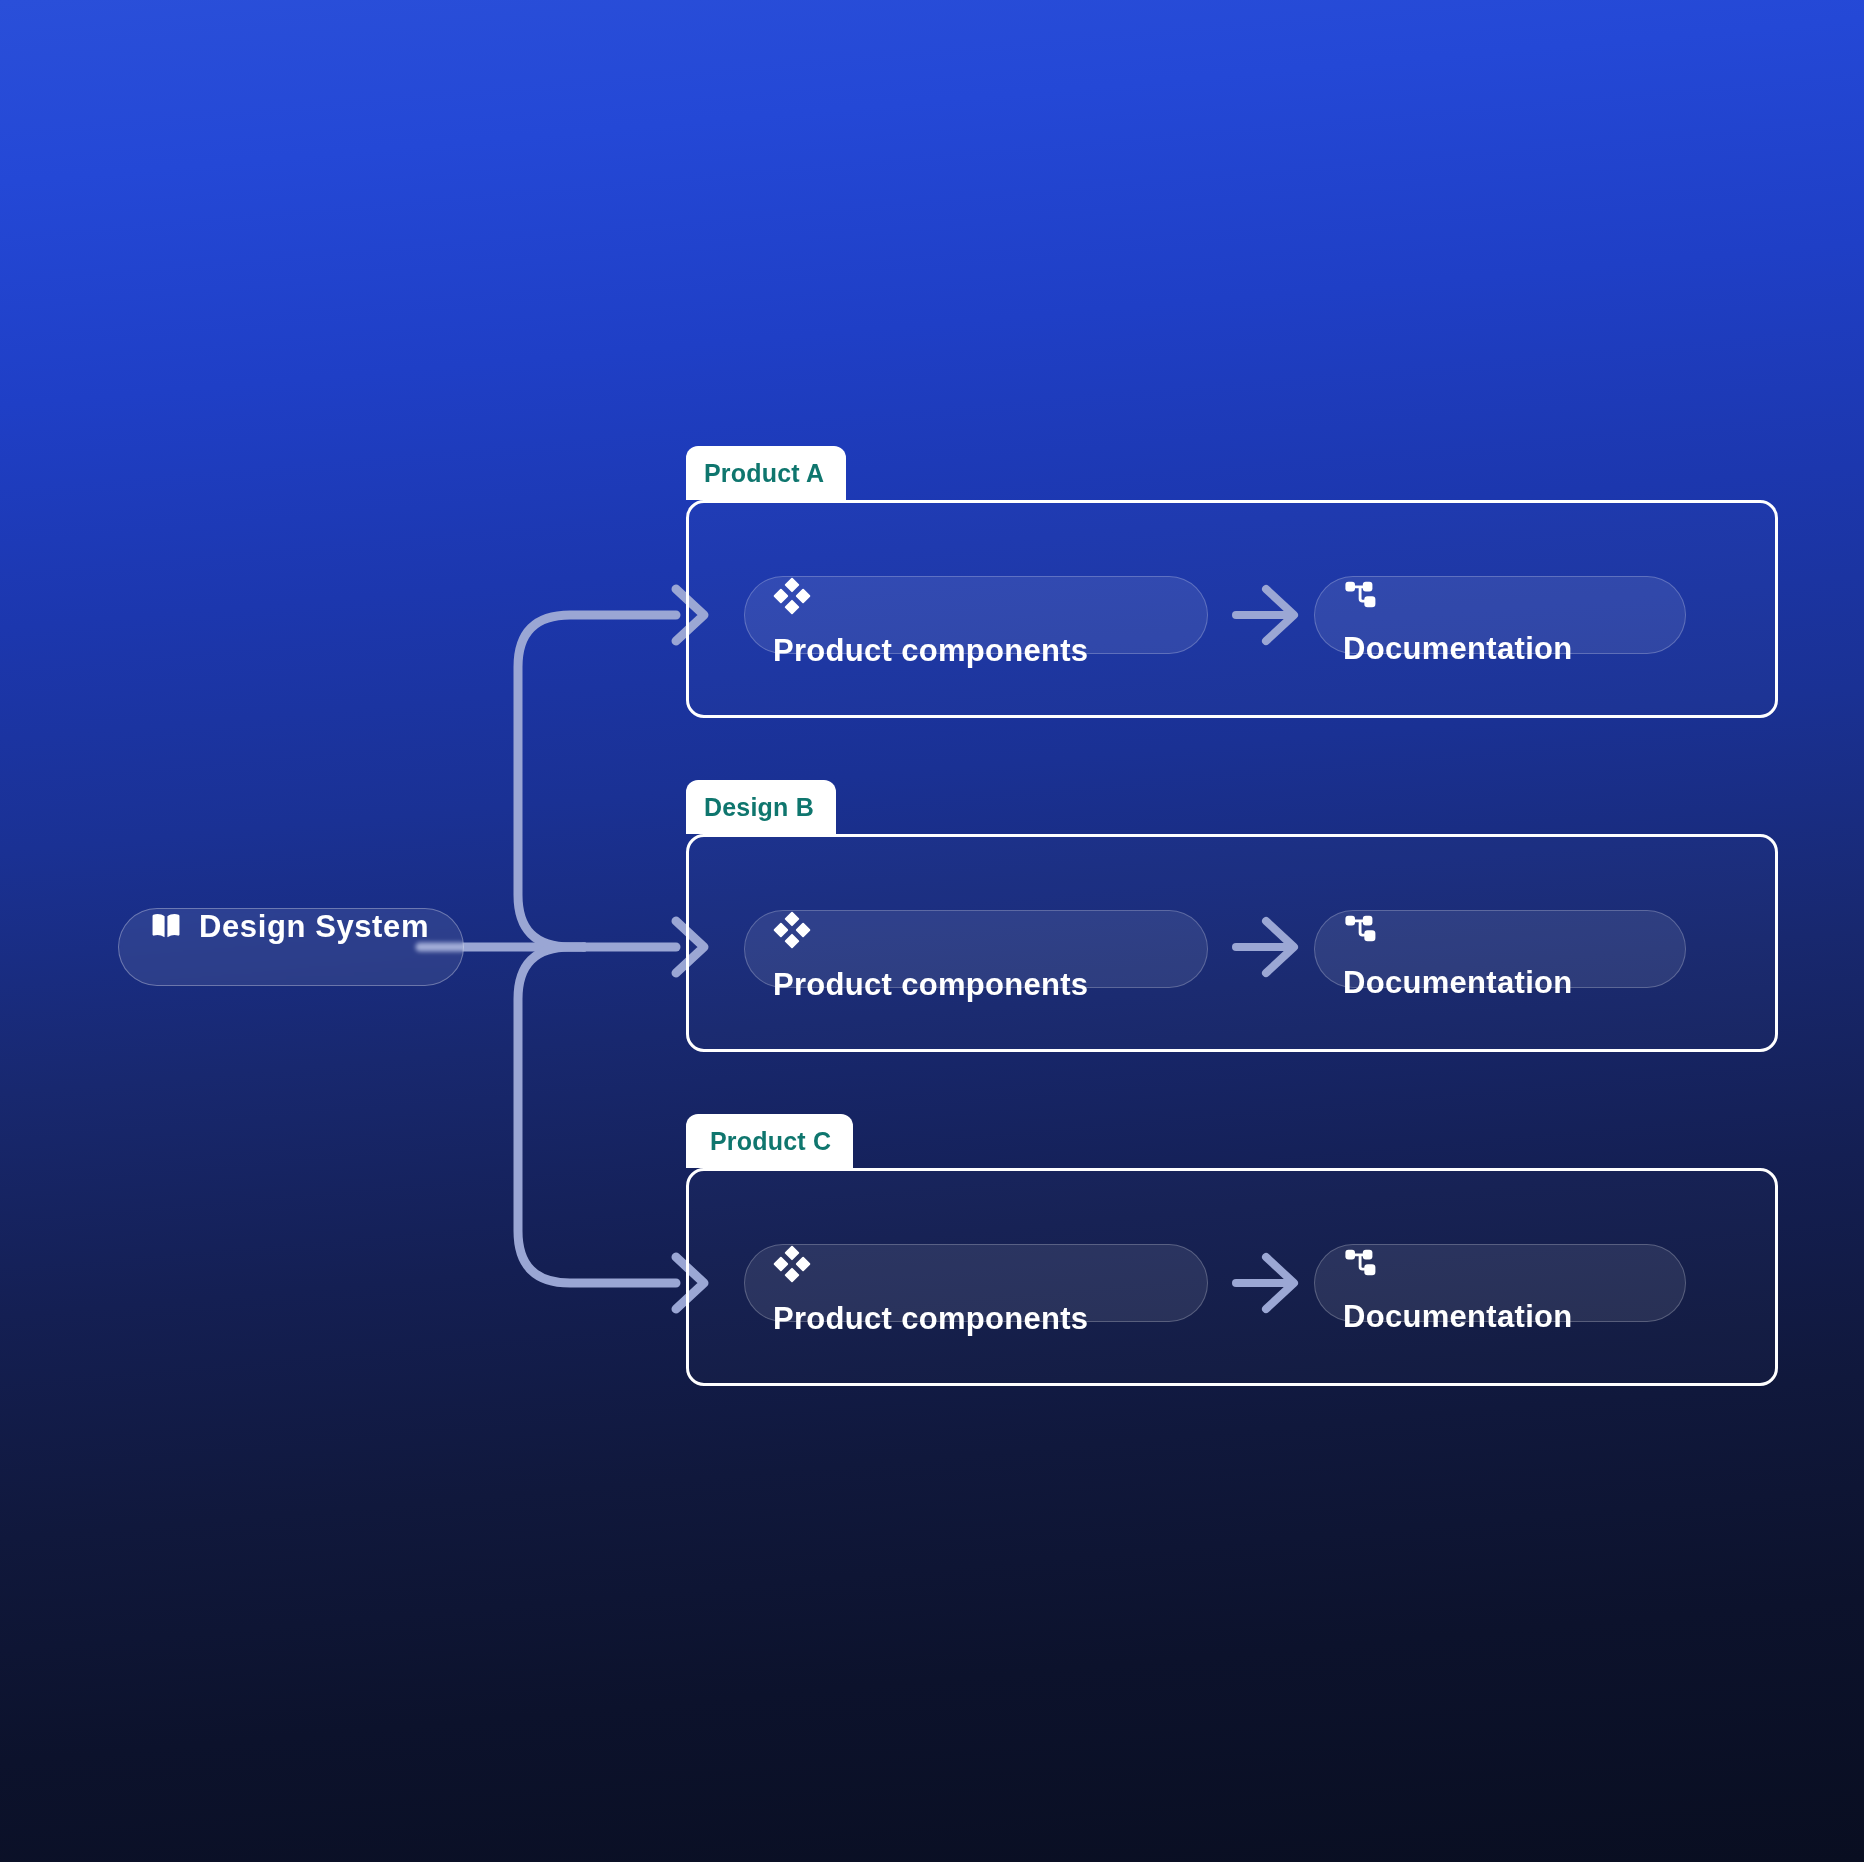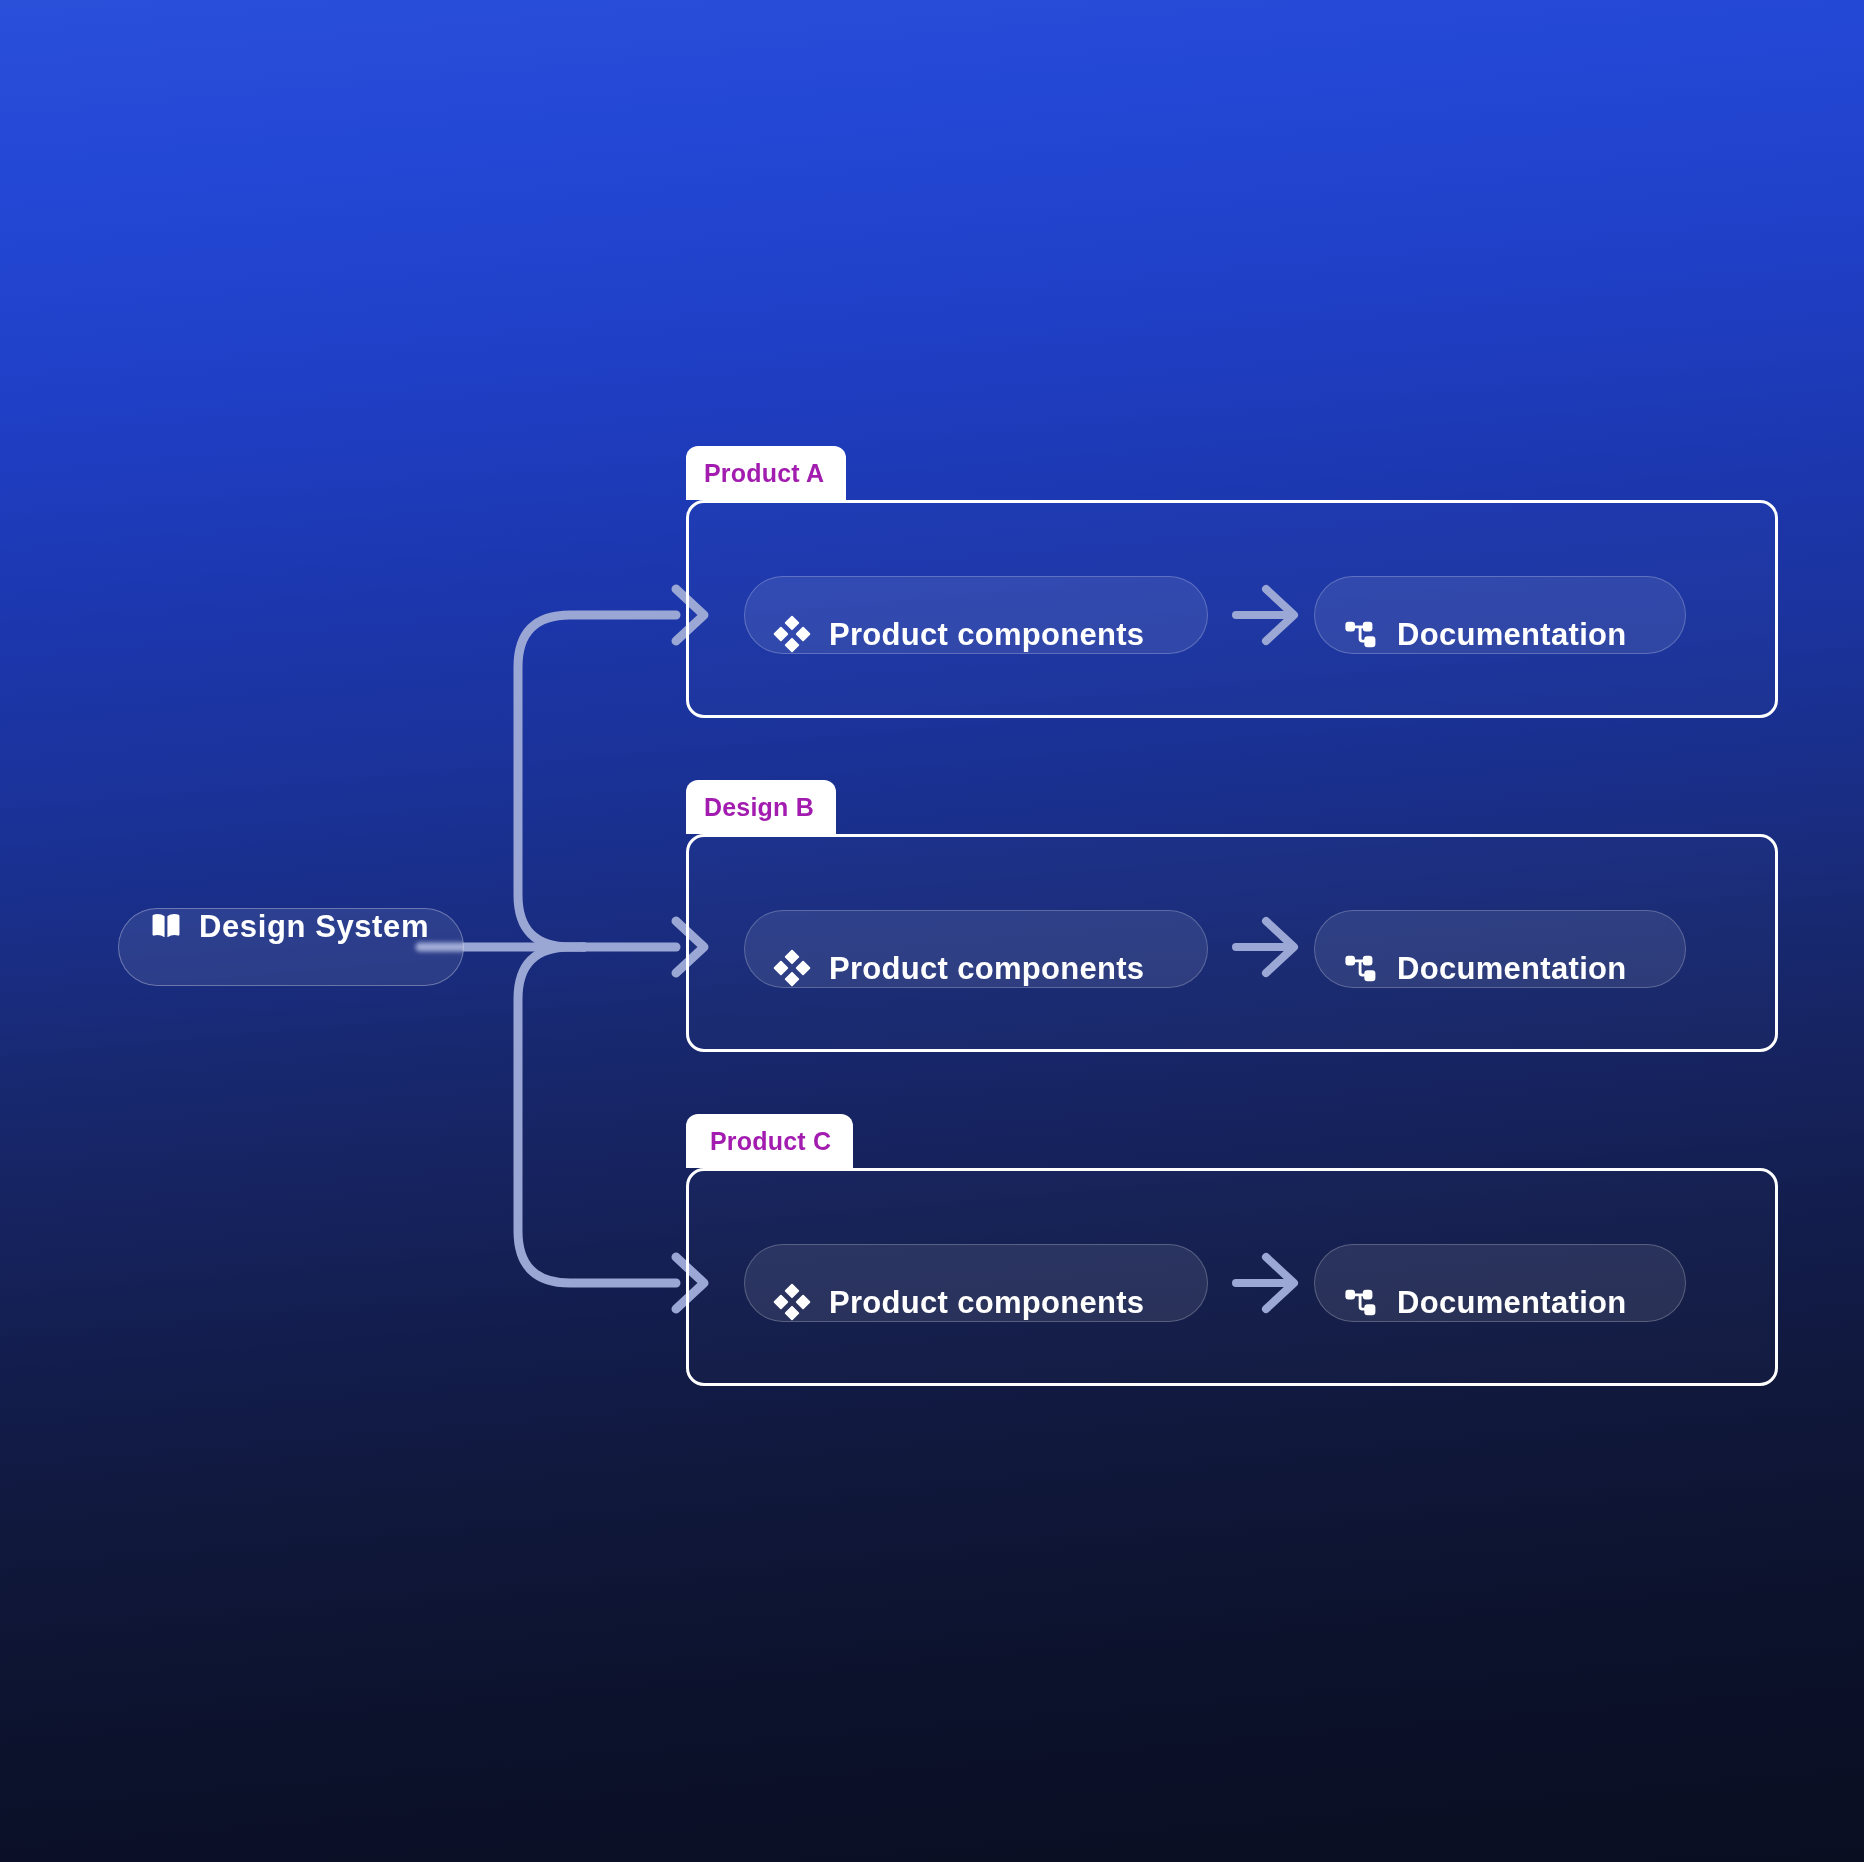--- a/index.html
+++ b/index.html
@@ -94,42 +94,43 @@
     height: 54px;
     background: #ffffff;
     border-top-left-radius: 12px;
     border-top-right-radius: 12px;
     display: flex;
     align-items: center;
     padding: 0 22px 0 18px;
   }
 
   .group-tab span {
-    color: #a21caf;
+    color: #0f766e;
     font-size: 25px;
     font-weight: 700;
     letter-spacing: 0.2px;
     white-space: nowrap;
   }
 
   .tab-a { top: 446px; }
   .tab-b { top: 780px; }
   .tab-c { top: 1114px; padding-left: 24px; }
 
   
   .node-pill {
     position: absolute;
     height: 78px;
     display: flex;
-    align-items: flex-end;
+    align-items: flex-start;
     gap: 18px;
     padding: 0 34px 0 28px;
     border-radius: 39px;
     background: rgba(255,255,255,0.085);
     border: 1.5px solid rgba(255,255,255,0.22);
+    flex-direction: column;
   }
 
   .node-pill .label {
     color: #ffffff;
     font-size: 31px;
     font-weight: 700;
     letter-spacing: 0.3px;
     white-space: nowrap;
   }
 

